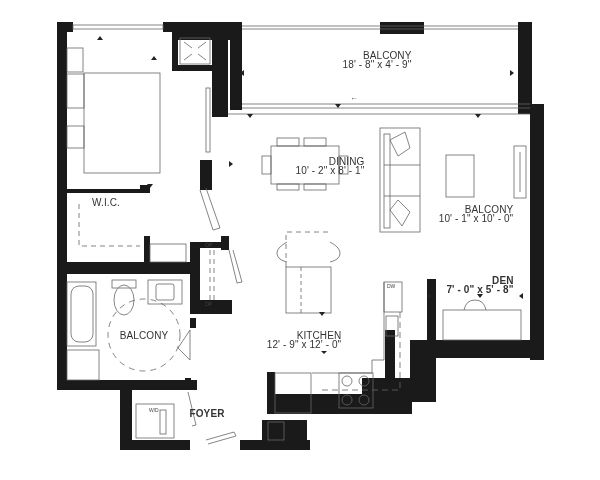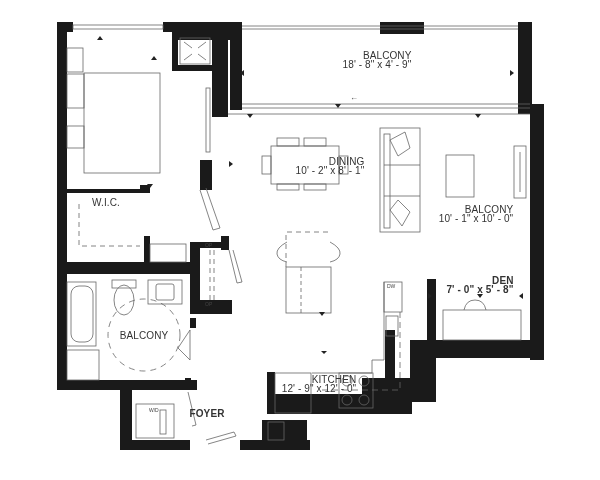--- a/index.html
+++ b/index.html
@@ -191,21 +191,21 @@
     <span class="dim">10' - 2" x 8' - 1"</span>
   </div>
   <div class="room-label" style="left:476px; top:205px;">
     <span class="name">BALCONY</span>
     <span class="dim">10' - 1" x 10' - 0"</span>
   </div>
   <div class="room-label" style="left:480px; top:276px;font-weight:bold;">
     <span class="name">DEN</span>
     <span class="dim">7' - 0" x 5' - 8"</span>
   </div>
-  <div class="room-label" style="left:319px; top:331px;margin-top:44px;">
+  <div class="room-label" style="left:304px; top:331px;">
     <span class="name">KITCHEN</span>
     <span class="dim">12' - 9" x 12' - 0"</span>
   </div>
   <div class="room-label" style="left:106px; top:198px;">
     <span class="name">W.I.C.</span>
   </div>
   <div class="room-label" style="left:144px; top:331px;">
     <span class="name">BALCONY</span>
   </div>
   <div class="room-label" style="left:207px; top:409px;font-weight:bold;">

